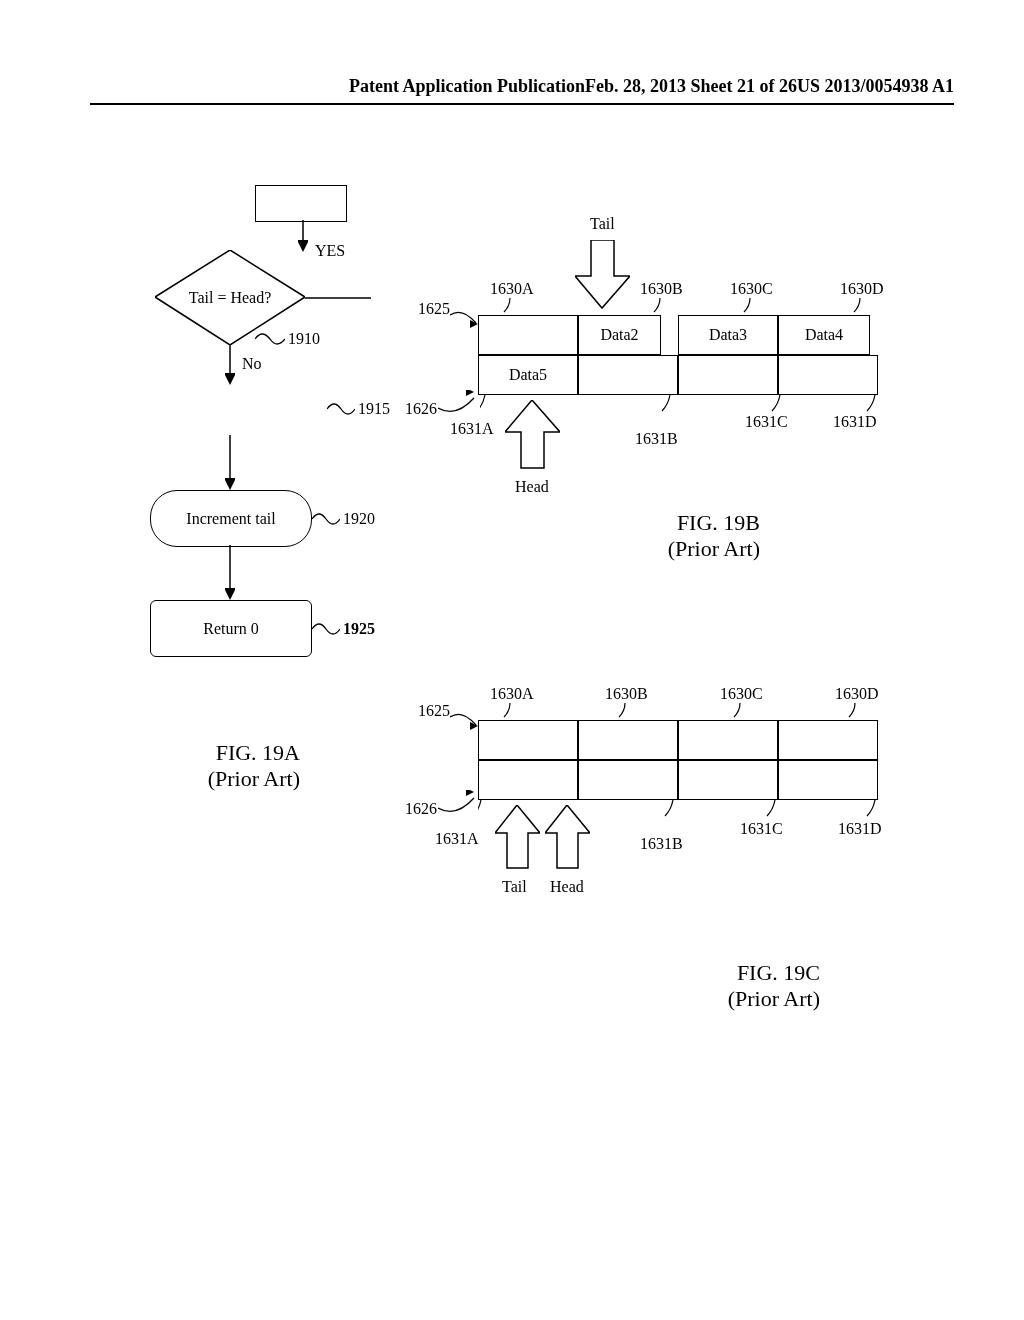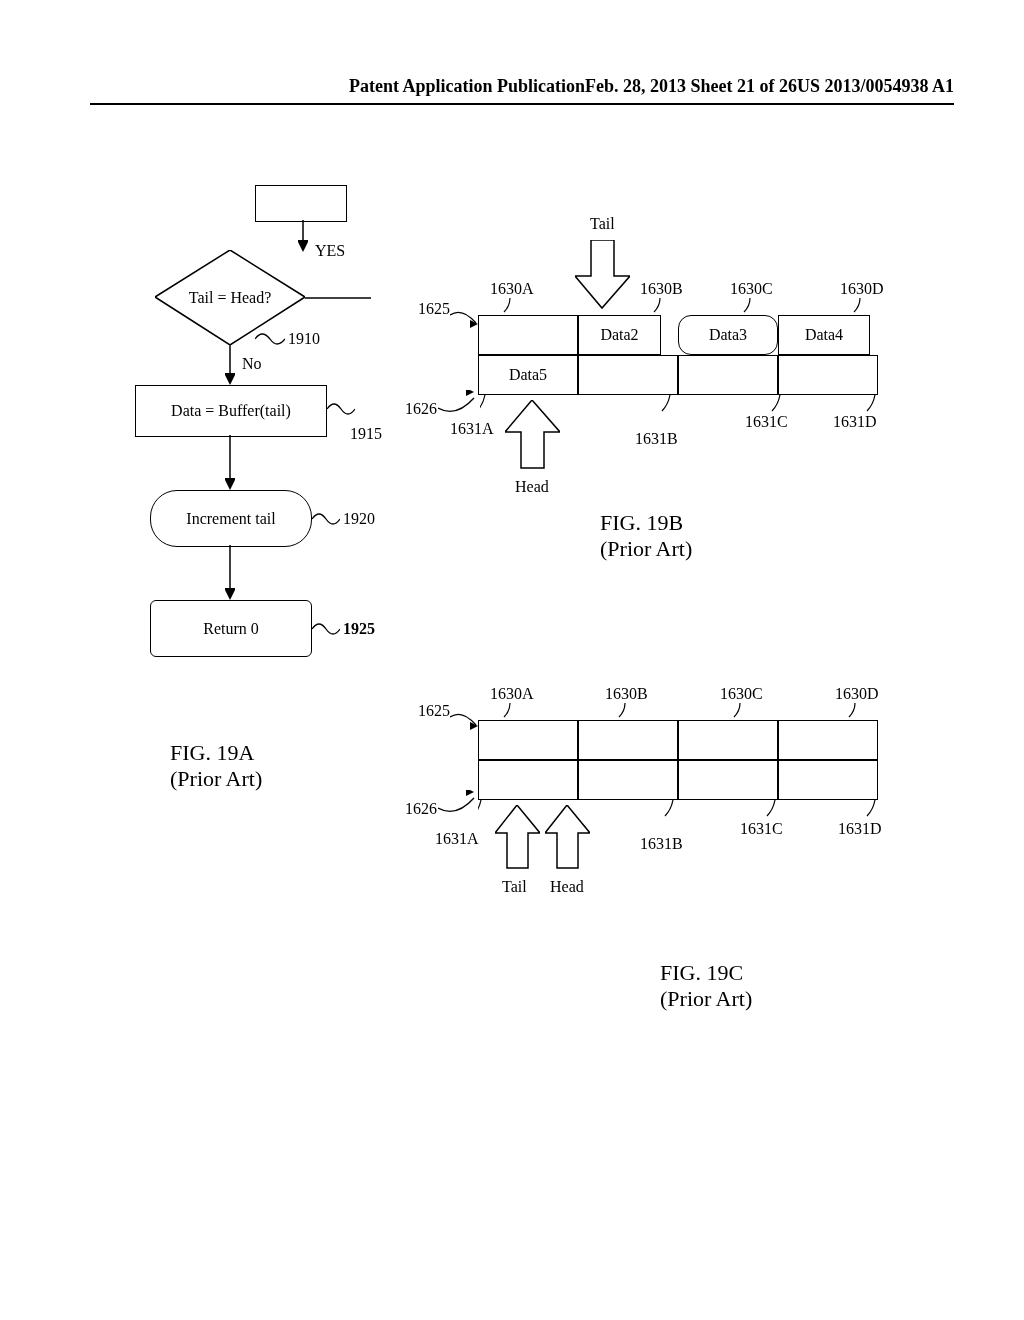--- a/index.html
+++ b/index.html
@@ -39,21 +39,21 @@
     text-align: center;
   }
   .label {
     position: absolute;
     font-size: 16px;
     background: transparent;
   }
   .figcap {
     position: absolute;
     font-size: 22px;
-    text-align: left;
+    text-align: right;
   }
   
   .diamond {
     position: absolute;
     width: 150px; height: 95px;
   }
   .diamond svg { width: 100%; height: 100%; }
   .diamond .dtext {
     position: absolute; top: 0; left: 0; width: 100%; height: 100%;
     display: flex; align-items: center; justify-content: center;
@@ -107,27 +107,24 @@
   <span class="label" style="left:242px;top:355px;">No</span>
   <svg class="curveref" style="left:225px;top:345px;width:10px;height:40px;">
     <defs>
         <marker id="ah2" markerWidth="8" markerHeight="8" refX="4" refY="4" orient="auto">
       <path d="M0,0 L8,4 L0,8 z" fill="#000"></path>
         </marker>
       </defs>
     <line x1="5" y1="0" x2="5" y2="34" stroke="#000" stroke-width="1.5" marker-end="url(#ah2)"></line>
   </svg>
 
-  <div class="box" style="left:135px;top:385px;width:190px;height:50px;">
-    <span>Data = Buffer(tail)</span>
-  </div>
   <svg class="curveref" style="left:327px;top:402px;width:28px;height:14px;">
     <path d="M0,7 q7,-10 14,0 q7,10 14,0" stroke="#000" fill="none" stroke-width="1.3"></path>
   </svg>
-  <span class="label" style="left:350px;top:400px;margin-top:25px;">1915</span>
+  <span class="label" style="left:358px;top:400px;">1915</span>
 
   <svg class="curveref" style="left:225px;top:435px;width:10px;height:55px;">
     <defs>
         <marker id="ah3" markerWidth="8" markerHeight="8" refX="4" refY="4" orient="auto">
       <path d="M0,0 L8,4 L0,8 z" fill="#000"></path>
         </marker>
       </defs>
     <line x1="5" y1="0" x2="5" y2="49" stroke="#000" stroke-width="1.5" marker-end="url(#ah3)"></line>
   </svg>
 
@@ -190,21 +187,21 @@
   </svg>
 
   <div style="position:absolute;left:478px;top:315px;width:400px;height:80px;">
 
     <div class="cell box" style="left:0;top:0;width:100px;height:40px;">
         <span></span>
       </div>
     <div class="cell box" style="left:100px;top:0;width:83px;height:40px;">
         <span>Data2</span>
       </div>
-    <div class="cell box" style="left:200px;top:0;width:100px;height:40px;border-radius:13px;">
+    <div class="cell box" style="left:200px;top:0;width:100px;height:40px;">
         <span>Data3</span>
       </div>
     <div class="cell box" style="left:300px;top:0;width:92px;height:40px;">
         <span>Data4</span>
       </div>
 
     <div class="cell box" style="left:0;top:40px;width:100px;height:40px;">
         <span>Data5</span>
       </div>
     <div class="cell box" style="left:100px;top:40px;width:100px;height:40px;">

